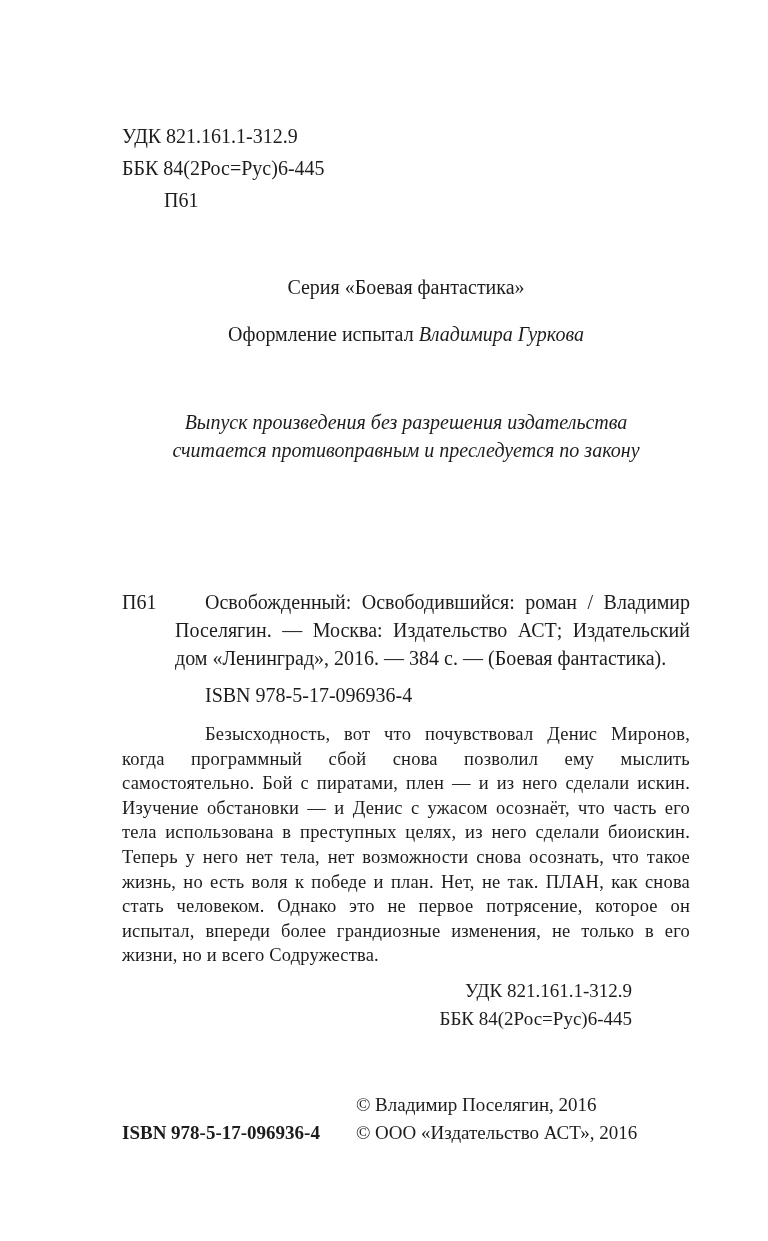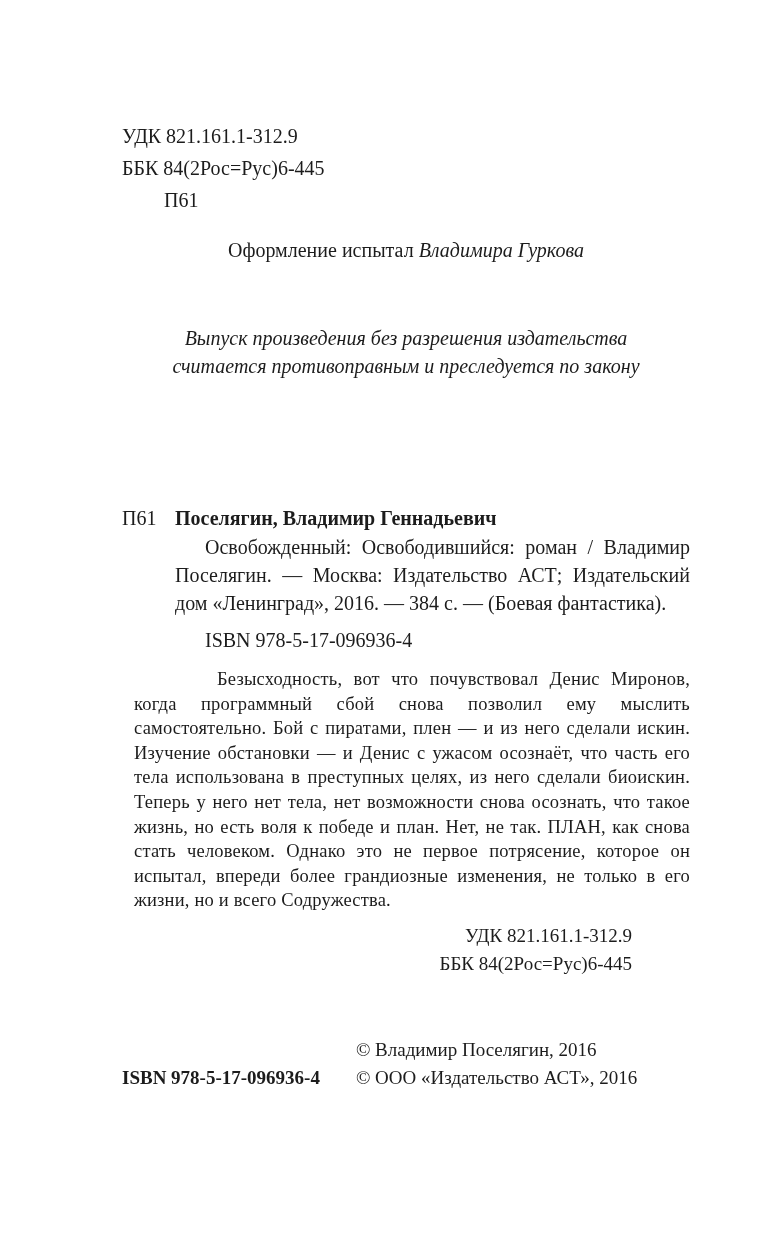--- a/index.html
+++ b/index.html
@@ -78,21 +78,21 @@
     text-align: justify;
     font-size: 20px;
     line-height: 28px;
   }
   .isbn-mid {
     margin: 9px 0 0 83px;
     font-size: 20px;
     line-height: 28px;
   }
   .annotation {
-    margin: 13px 0 0 12px;
+    margin: 13px 0 0 0;
     text-indent: 83px;
     text-align: justify;
     font-size: 18.5px;
     line-height: 24.6px;
     letter-spacing: 0.2px;
   }
 
   
   .udk-right {
     margin-top: 9px;
@@ -125,33 +125,33 @@
 <body>
 
 <div class="page">
 
   <div class="top-block">
     <div>УДК 821.161.1-312.9</div>
     <div>ББК 84(2Рос=Рус)6-445</div>
     <div class="code-line">П61</div>
   </div>
 
+  <div class="series-line">Серия «Боевая фантастика»</div>
 
   <div class="design-line">
     <span>Оформление испытал </span><span class="designer">Владимира Гуркова</span>
   </div>
 
   <div class="warning-block">
     <div>Выпуск произведения без разрешения издательства</div>
     <div>считается противоправным и преследуется по закону</div>
   </div>
 
   <div class="catalog-head">
     <span class="cat-code">П61</span>
-    <span class="author">Поселягин, Владимир Геннадьевич</span>
   </div>
 
   <p class="biblio">Освобожденный: Освободившийся: роман / Владимир Поселягин. — Москва: Издательство АСТ; Издательский дом «Ленинград», 2016. — 384 с. — (Боевая фантастика).</p>
 
   <p class="isbn-mid">ISBN 978-5-17-096936-4</p>
 
   <p class="annotation">Безысходность, вот что почувствовал Денис Миронов, когда программный сбой снова позволил ему мыслить самостоятельно. Бой с пиратами, плен — и из него сделали искин. Изучение обстановки — и Денис с ужасом осознаёт, что часть его тела использована в преступных целях, из него сделали биоискин. Теперь у него нет тела, нет возможности снова осознать, что такое жизнь, но есть воля к победе и план. Нет, не так. ПЛАН, как снова стать человеком. Однако это не первое потрясение, которое он испытал, впереди более грандиозные изменения, не только в его жизни, но и всего Содружества.</p>
 
   <div class="udk-right">
     <div>УДК 821.161.1-312.9</div>

